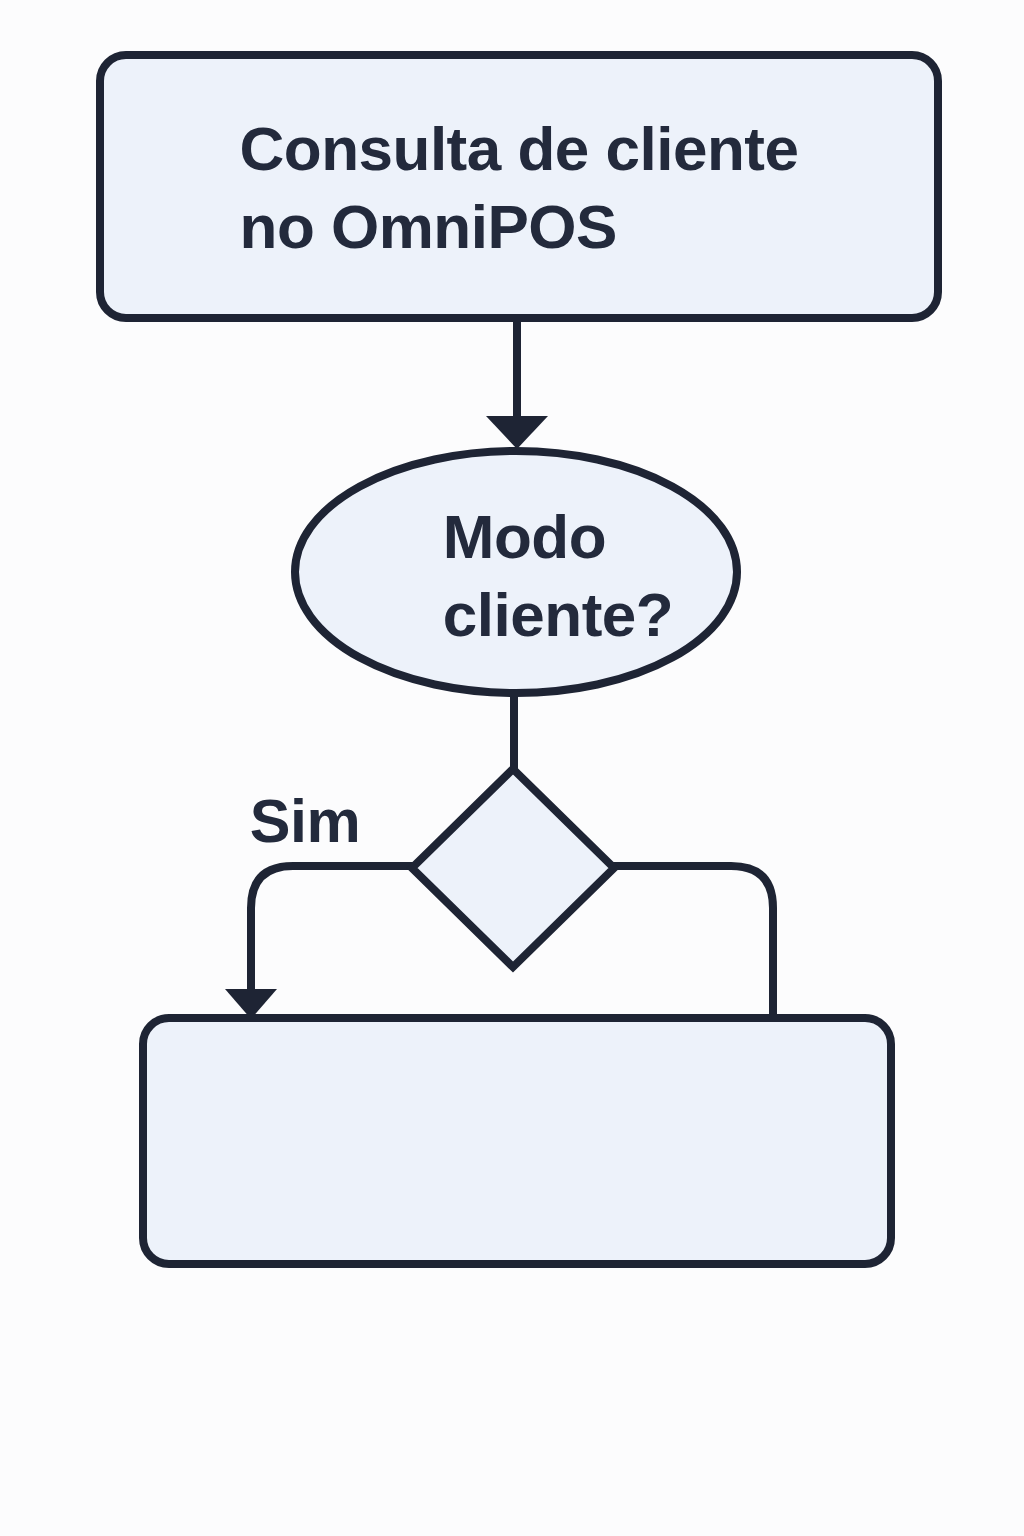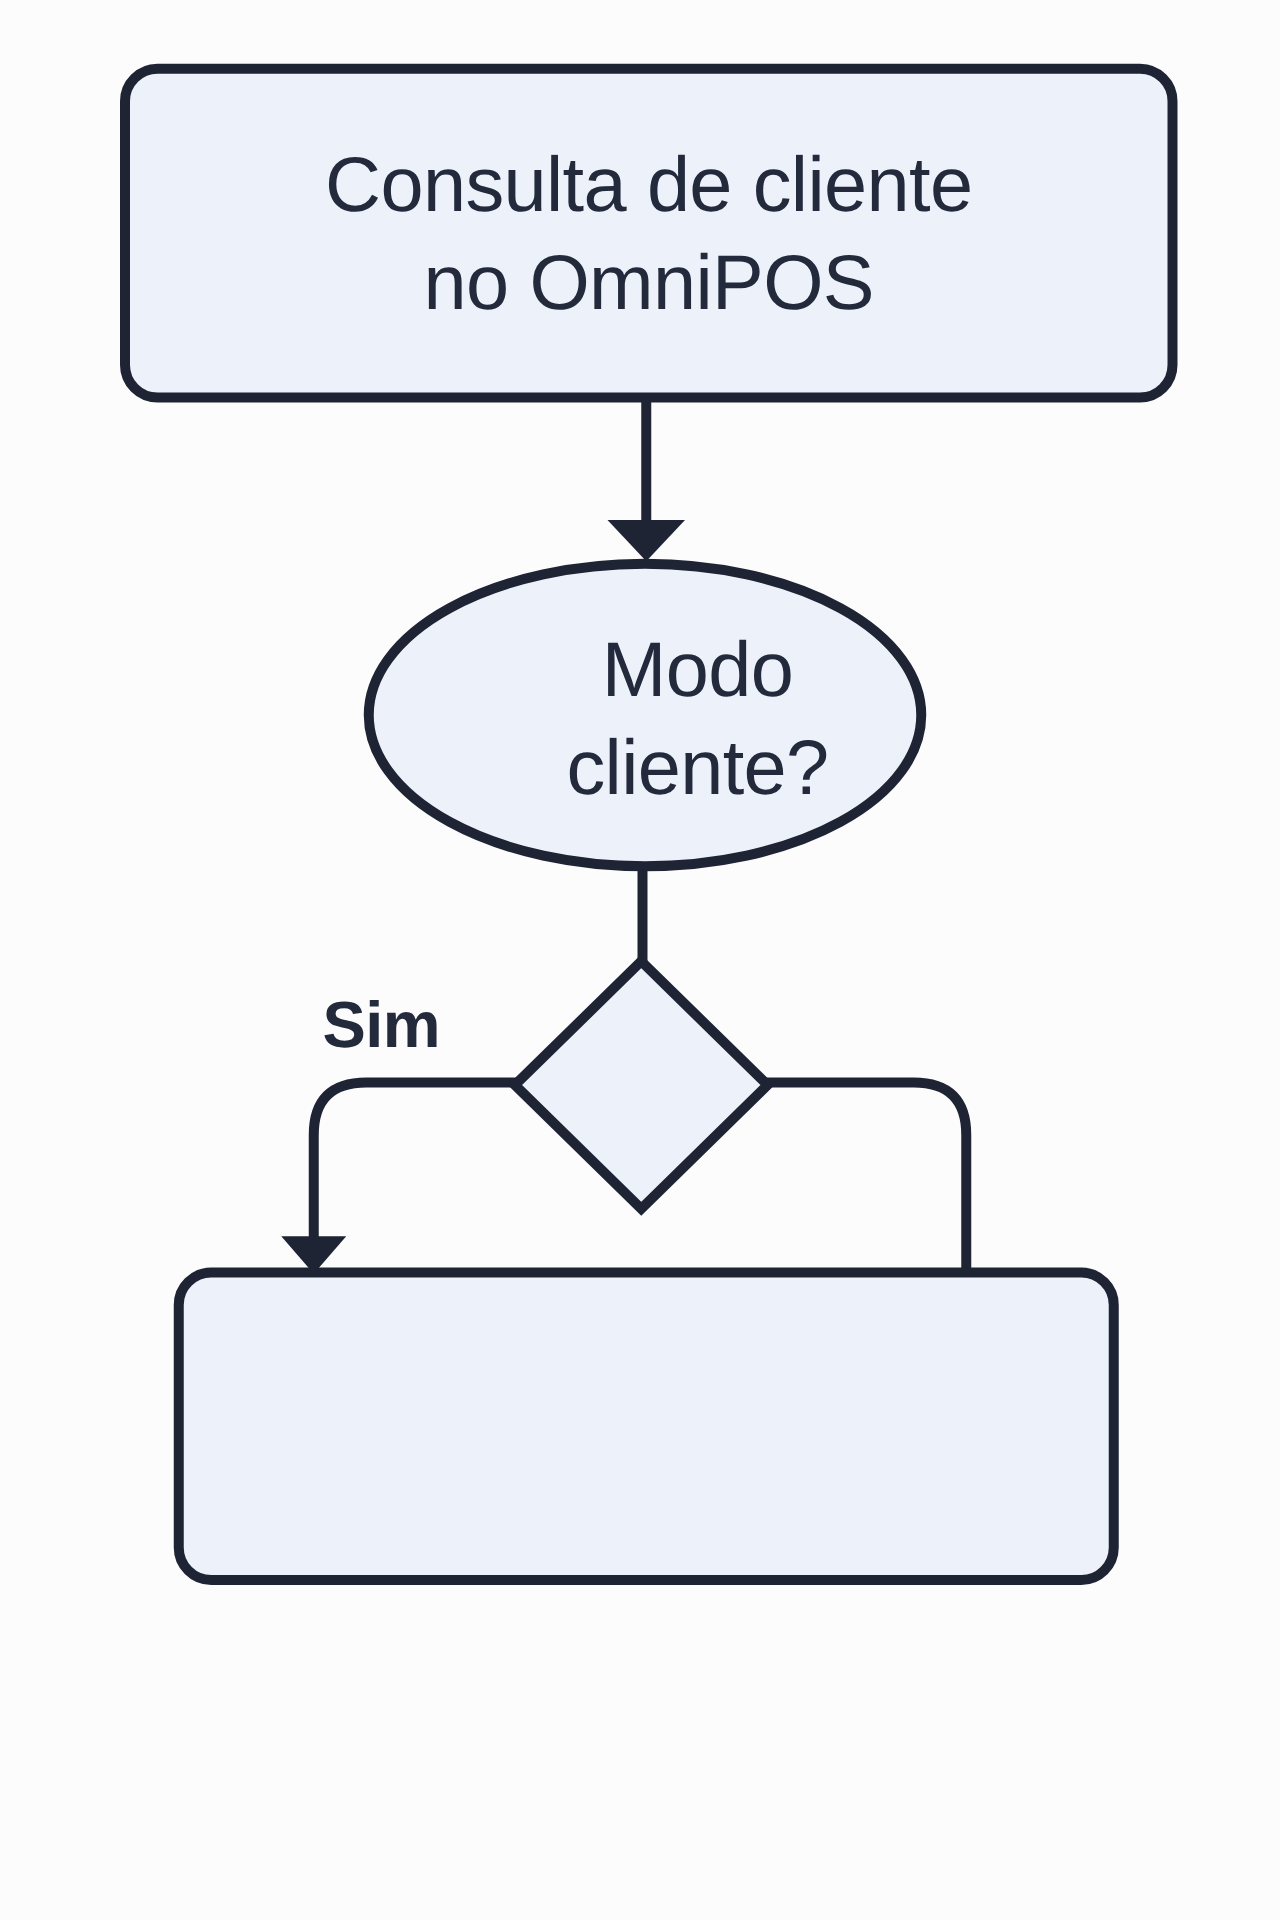--- a/index.html
+++ b/index.html
@@ -39,33 +39,33 @@
     stroke-width:8;
   }
   .arrowhead{
     fill:var(--stroke);
     stroke:none;
   }
   .label{
     position:absolute;
     transform:translate(-50%,-50%);
     color:var(--text);
-    font-weight:400;
+    font-weight:700;
     font-size:62px;
     line-height:78px;
     letter-spacing:-0.5px;
-    text-align:center;
+    text-align:left;
     white-space:nowrap;
   }
   .edge-label{
     position:absolute;
     transform:translate(-50%,-50%);
     color:var(--text);
     font-weight:700;
-    font-size:52px;
+    font-size:61px;
     line-height:61px;
     letter-spacing:-0.5px;
     white-space:nowrap;
   }
 </style>
 </head>
 <body>
 
 <div class="canvas">
 

